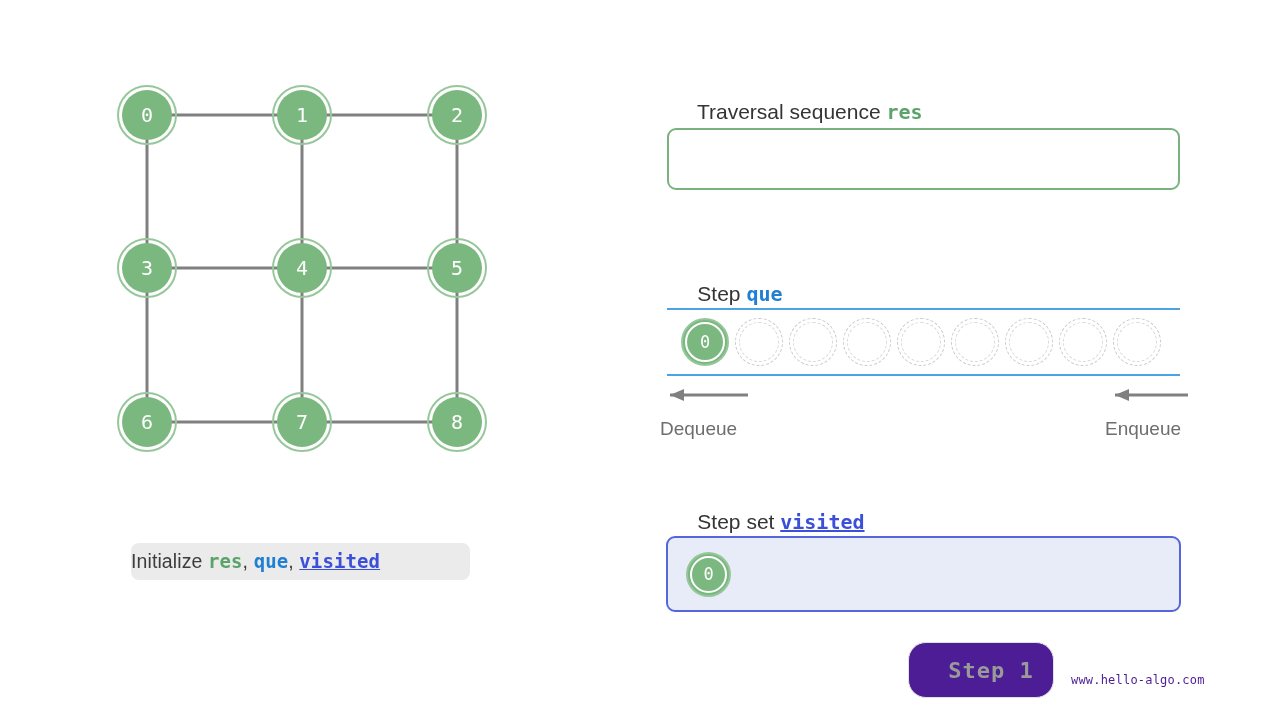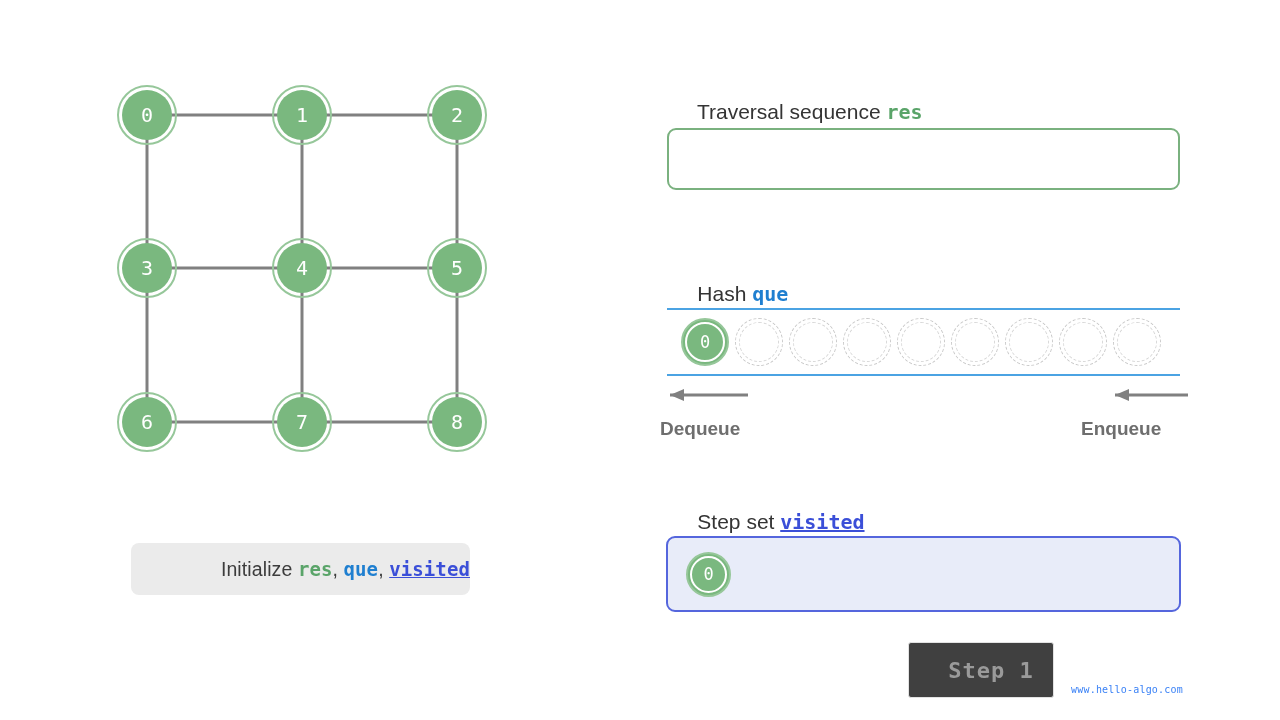--- a/index.html
+++ b/index.html
@@ -29,26 +29,26 @@
     left: 95px;
     top: 60px;
   }
 
   
   #caption-box {
     position: absolute;
     left: 131px;
     top: 543px;
     width: 339px;
-    height: 52px;
+    height: 37px;
     background: #ebebeb;
     border-radius: 8px;
     display: flex;
     align-items: center;
-    justify-content: flex-end;
+    justify-content: flex-start;
     box-sizing: border-box;
   }
   #caption-box .ctext {
     font-size: 19.5px;
     color: #3c3c3c;
     letter-spacing: 0.1px;
     white-space: pre;
   }
   #caption-box .tok {
     font-family: "DejaVu Sans Mono", monospace;
@@ -183,24 +183,23 @@
     left: 40px;
     top: 385px;
     width: 530px;
     height: 20px;
   }
   .arrow-lbl {
     position: absolute;
     top: 418px;
     font-size: 19px;
     color: #6e6e6e;
-    font-weight: bold;
   }
   #dequeue-label { left: 40px; }
-  #enqueue-label { left: 461px; }
+  #enqueue-label { left: 485px; }
 
   
   #vis-label { left: 54px; top: 486px; }
   #visited-box {
     position: absolute;
     left: 46px;
     top: 536px;
     width: 515px;
     height: 76px;
     background: #e8ecf9;
@@ -217,45 +216,44 @@
     height: 45px;
   }
 
   
   #step-badge {
     position: absolute;
     left: 908px;
     top: 642px;
     width: 146px;
     height: 56px;
-    background: #404040;
+    background: #4c1d95;
     border: 1px solid #e2e2e2;
-    border-radius: 3px;
+    border-radius: 18px;
     box-sizing: border-box;
     display: flex;
     align-items: center;
     justify-content: center;
     font-family: "DejaVu Sans Mono", monospace;
     font-weight: bold;
     font-size: 22px;
     color: #9a9a9a;
     letter-spacing: 1px;
     padding-left: 20px;
   }
 
   
   #watermark {
     position: absolute;
     left: 1071px;
     top: 673px;
     font-family: "DejaVu Sans Mono", monospace;
-    font-size: 10px;
-    color: #3b82f6;
+    font-size: 12px;
+    color: #4c1d95;
     letter-spacing: 0.2px;
-    margin-top: 11px;
   }
 </style>
 </head>
 <body>
 
 <div id="graph-panel">
   <svg id="graph-svg" width="420" height="420">
       <line x1="52" y1="55" x2="207" y2="55" stroke="#808080" stroke-width="3"></line>
       <line x1="207" y1="55" x2="362" y2="55" stroke="#808080" stroke-width="3"></line>
       <line x1="52" y1="55" x2="52" y2="208" stroke="#808080" stroke-width="3"></line>
@@ -321,21 +319,21 @@
 </div>
 
 <div id="right-panel">
 
   <div class="section-label" id="res-label">
     <span>Traversal sequence </span><span class="tok tok-res">res</span>
   </div>
   <div id="res-box"></div>
 
   <div class="section-label" id="que-label">
-    <span>Hash </span><span class="tok tok-que">que</span>
+    <span>Step </span><span class="tok tok-que">que</span>
   </div>
 
   <div id="queue-area">
     <div class="queue-rule" id="queue-rule-top"></div>
     <div class="queue-rule" id="queue-rule-bottom"></div>
     <div id="queue-slots">
         <div class="node-filled">
           <span class="nlabel">0</span>
         </div>
         <div class="slot-empty"></div>

